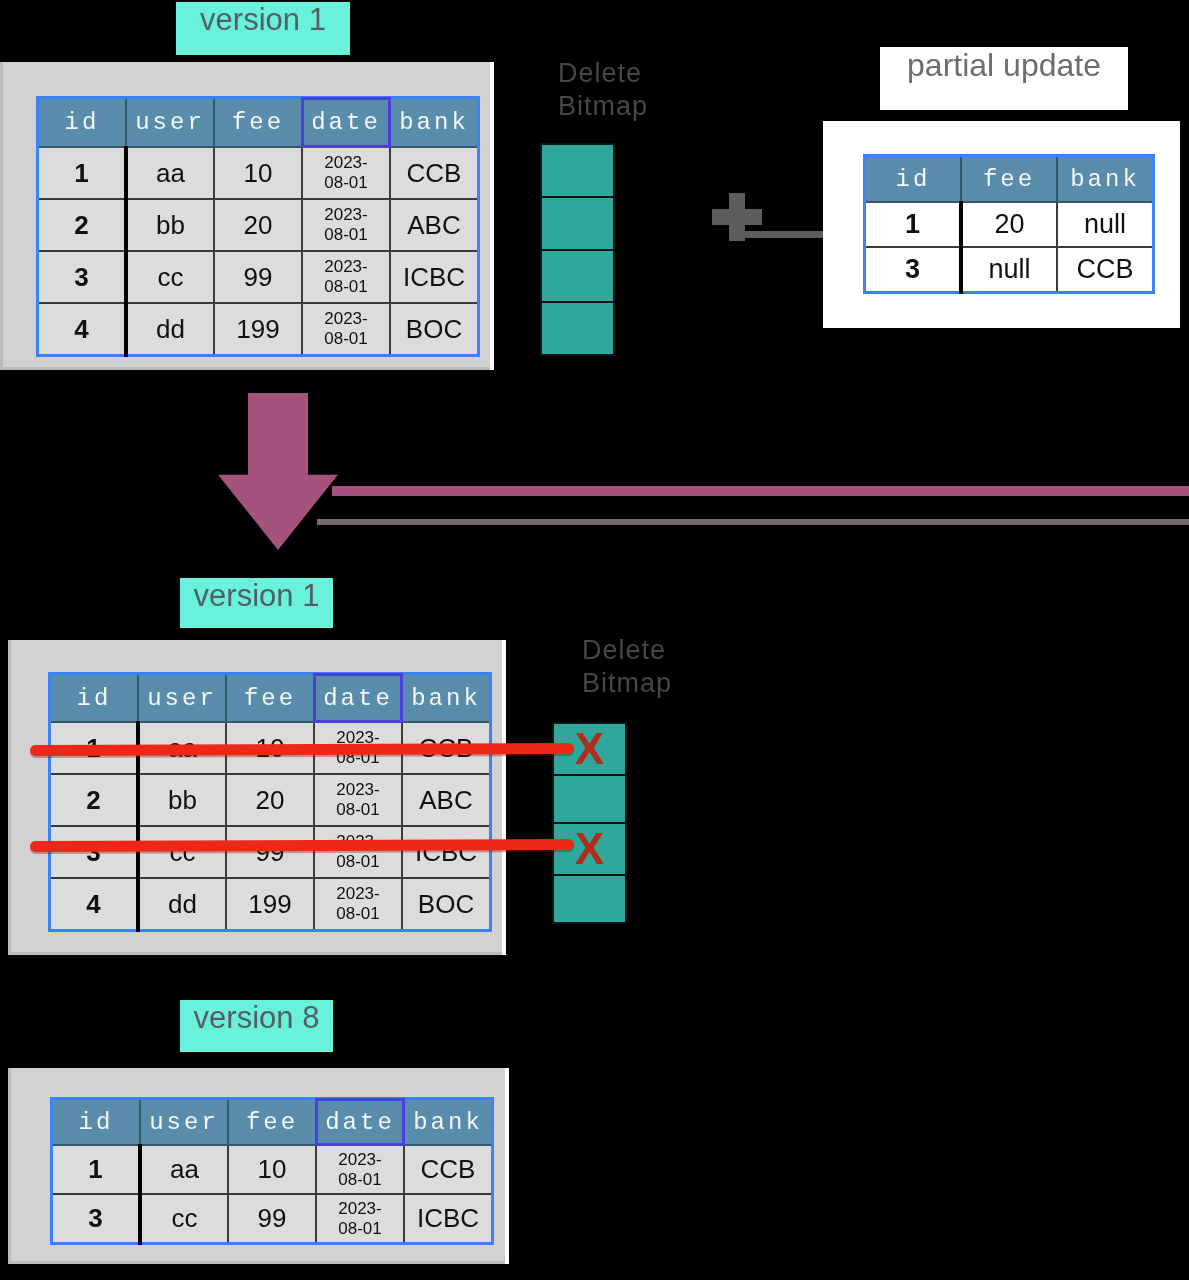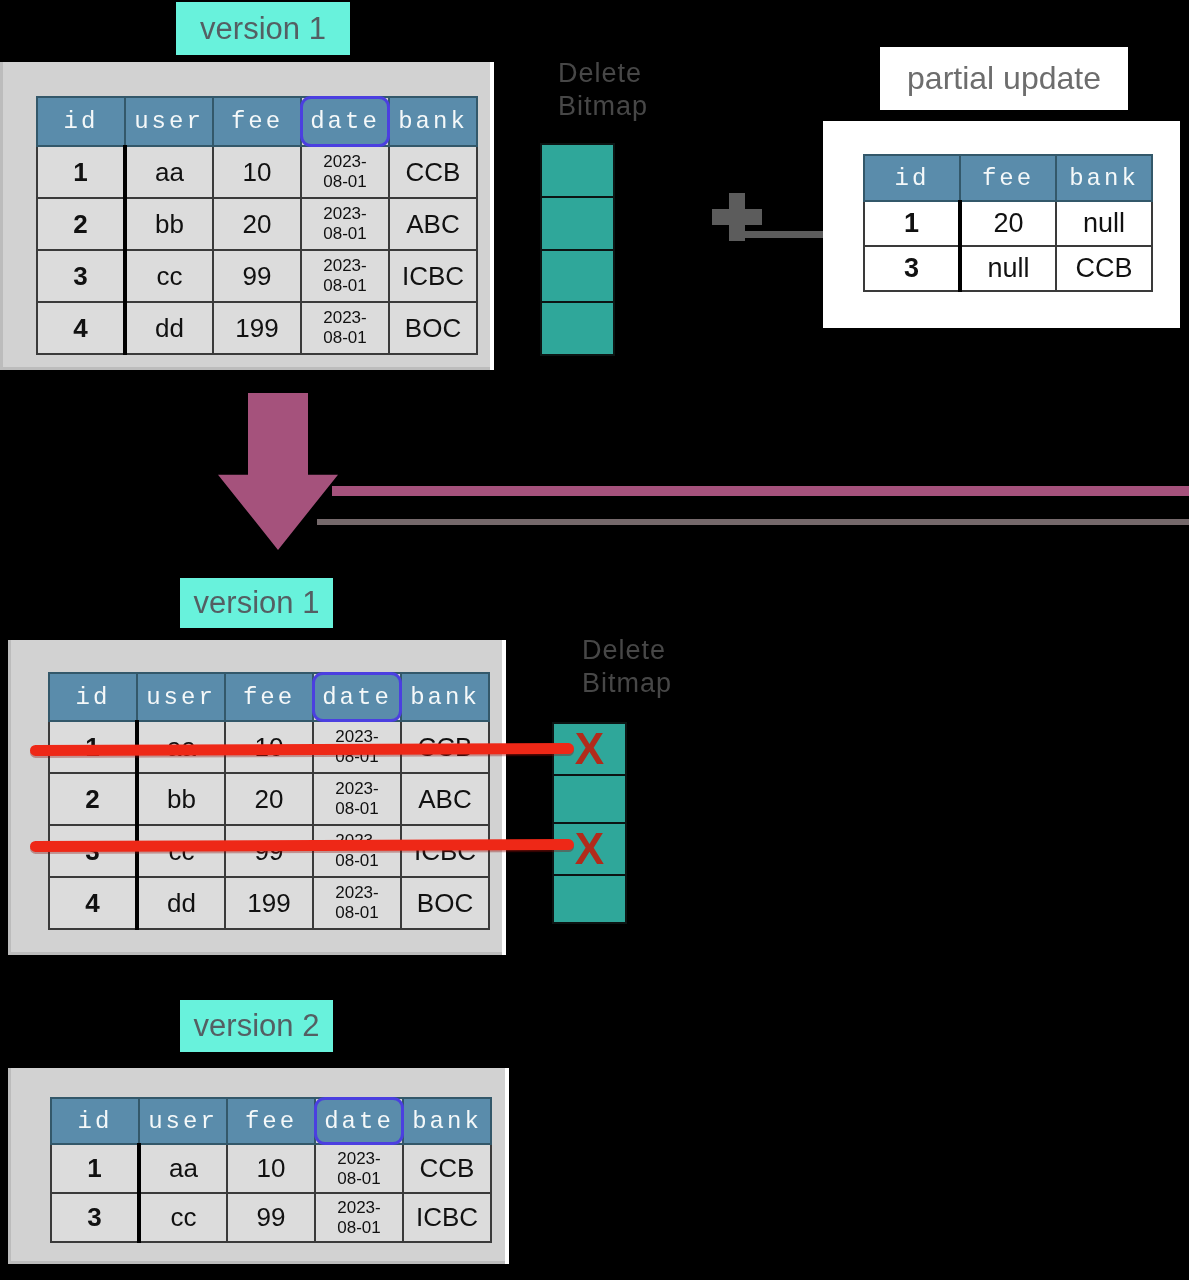--- a/index.html
+++ b/index.html
@@ -2,50 +2,50 @@
 <html style="--background: #000000; --card_gray: #d2d2d2; --card_white: #ffffff; --header_blue: #5a8cab; --header_text: #f4f8f9; --cell_gray: #dcdcdc; --cell_white: #ffffff; --tag_aqua: #68f2dc; --tag_text: #545f63; --partial_tag_text: #6d6d6d; --strip_teal: #2fa79a; --strip_border: #0c1413; --arrow_maroon: #a5527c; --line_gray: #75696b; --plus_gray: #5c5c5c; --strike_red: #ee2817; --x_red: #b22b1b; --date_outline_purple: #4b3fe0; --ghost_text: #474747; --body_text: #111111;"><head>
 <meta charset="utf-8">
 <style>
   html,body{margin:0;padding:0;background:#000;}
   .canvas{
     position:relative;width:1189px;height:1280px;overflow:hidden;
     background:var(--background,#000);
     font-family:"Liberation Sans",sans-serif;
   }
   
-  .tag{position:absolute;display:flex;align-items:center;justify-content:center;}
+  .tag{position:absolute;display:flex;justify-content:center;}
   .tag.aqua{background:var(--tag_aqua);color:var(--tag_text);font-size:31px;}
   .tag.white{background:var(--card_white);color:var(--partial_tag_text);font-size:32px;}
   .ghost-label{
     position:absolute;color:var(--ghost_text);font-size:27px;line-height:33px;
     letter-spacing:1px;
   }
   
   .card{position:absolute;}
   .card.gray{background:var(--card_gray);border-right:4px solid #ffffff;
              box-shadow:inset 3px -3px 0 rgba(0,0,0,0.10);}
   .card.white{background:var(--card_white);}
   
   table.dtable{position:absolute;border-collapse:collapse;table-layout:fixed;
-    border:1px solid #3b82f6;}
+    border:3px solid #3b82f6;}
   .dtable th{
     background:var(--header_blue);color:var(--header_text);
     font-family:"Liberation Mono",monospace;font-weight:normal;
     font-size:24px;letter-spacing:3px;text-align:center;
     border:2px solid #33586a;
   }
   .dtable td{
     background:var(--cell_gray);color:var(--body_text);
     font-size:26px;text-align:center;vertical-align:middle;
     border:2px solid #3a3a3a;
   }
   .dtable td:first-child{font-weight:bold;border-right:4px solid #000;}
   
   .cols5 th{width:84px;}
-  .cols5 th:nth-child(4){outline:3px solid var(--date_outline_purple);outline-offset:-2px;border-radius:10px;}
+  .cols5 th:nth-child(4){outline:3px solid var(--date_outline_purple);outline-offset:-2px;}
   .cols5 td:nth-child(4){font-size:17px;line-height:1.15;padding:2px 16px;}
   
   .cols3 th{width:92px;}
   .cols3 td{background:var(--cell_white);font-size:27px;}
   
   .t-top th{height:45px}.t-top td{height:46px}
   .t-mid th{height:44px}.t-mid td{height:46px}
   .t-bot th{height:42px}.t-bot td{height:43px}
   .t-partial th{height:42px}.t-partial td{height:41px}
   
@@ -251,21 +251,21 @@
       <div class="strip-cell">X</div>
       <div class="strip-cell"></div>
       <div class="strip-cell">X</div>
       <div class="strip-cell"></div>
     </div>
 
   <div class="strike s1"></div>
   <div class="strike s2"></div>
 
   <div class="tag aqua tag-v2">
-    <span>version 2</span>
+    <span>version 8</span>
   </div>
 
   <div class="card gray card-bot">
     <table class="dtable cols5 t-bot table-bot">
         <thead>
           <tr>
             <th>id</th>
             <th>user</th>
             <th>fee</th>
             <th>date</th>

